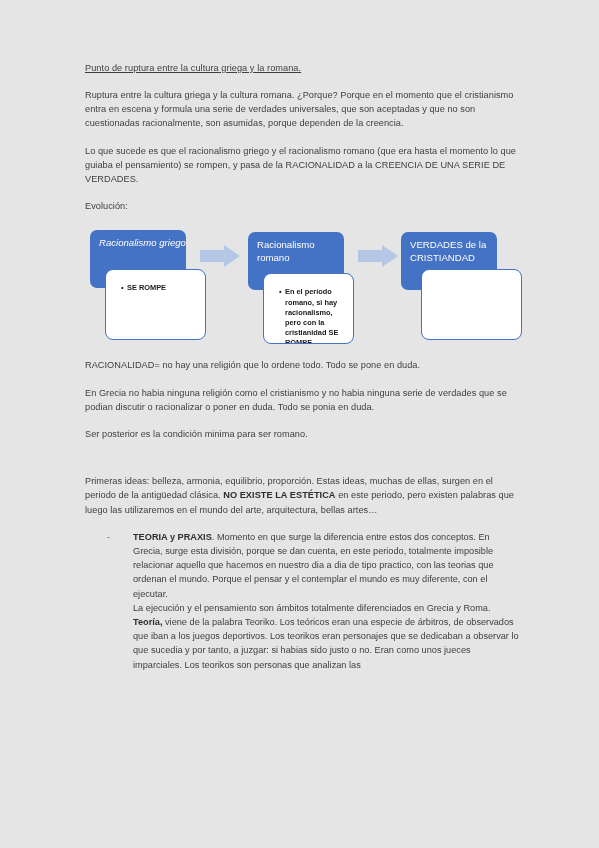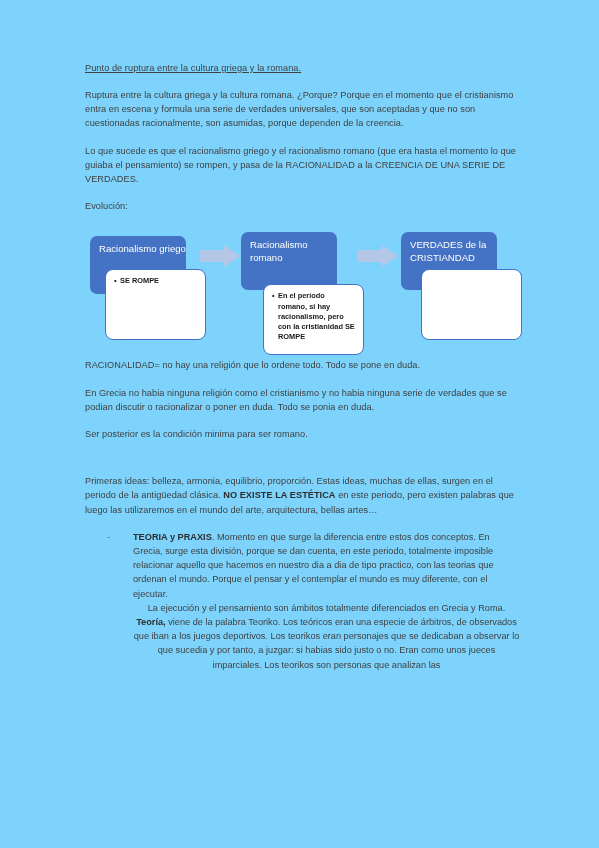--- a/index.html
+++ b/index.html
@@ -12,21 +12,21 @@
     width: 599px;
     height: 848px;
     position: relative;
     font-family: "Liberation Sans", sans-serif;
     color: #3a3a3a;
     overflow: hidden;
   }
   .page {
     position: absolute;
     inset: 0;
-    background: #7dd3fc;
+    background: #e5e5e5;
     padding: 0;
   }
   .content {
     position: absolute;
     left: 85px;
     top: 62px;
     width: 435px;
   }
 
   
@@ -85,21 +85,21 @@
     line-height: 10.1px;
     font-weight: bold;
     color: #1a1a1a;
     padding: 6px 7px 0 8px;
     margin: 0;
     list-style: none;
   }
   .node-body .bul li {
     position: relative;
     padding-left: 6px;
-    margin: 0;
+    margin: 7px;
   }
   .node-body .bul li:before {
     content: "\2022";
     position: absolute;
     left: 0;
     top: -0.5px;
   }
 
   .arrow {
     position: absolute;
@@ -123,55 +123,54 @@
   }
   .dash-list > li .dash {
     position: absolute;
     left: 22px;
     top: 0;
     color: #6f6f6f;
     font-size: 9.2px;
   }
   .sub-para {
     margin: 0;
-    text-align: center;
   }
 </style>
 </head>
 <body>
 
 <div class="page">
   <div class="content">
 
     <div class="doc-title">Punto de ruptura entre la cultura griega y la romana.</div>
 
     <p class="para">Ruptura entre la cultura griega y la cultura romana. ¿Porque? Porque en el momento que el cristianismo entra en escena y formula una serie de verdades universales, que son aceptadas y que no son cuestionadas racionalmente, son asumidas, porque dependen de la creencia.</p>
     <p class="para">Lo que sucede es que el racionalismo griego y el racionalismo romano (que era hasta el momento lo que guiaba el pensamiento) se rompen, y pasa de la RACIONALIDAD a la CREENCIA DE UNA SERIE DE VERDADES.</p>
     <p class="para">Evolución:</p>
 
     <div class="diagram">
 
       <div class="node">
-        <div class="node-head" style="left:5px; top:10px; width:96px; height:58px;">Racionalismo griego</div>
+        <div class="node-head" style="left:5px; top:4px; width:96px; height:58px;font-style:italic;">Racionalismo griego</div>
         <div class="node-body" style="left:20px; top:43px; width:101px; height:71px;">
           <ul class="bul">
             <li>SE ROMPE</li>
           </ul>
         </div>
       </div>
 
       <div class="arrow" style="left:115px; top:19px;">
         <svg width="40" height="22" viewBox="0 0 40 22" aria-hidden="true">
           <path d="M0 5 H24 V0 L40 11 L24 22 V17 H0 Z" fill="#B4C7E7"></path>
         </svg>
       </div>
 
       <div class="node">
-        <div class="node-head" style="left:156px; top:6px; width:96px; height:58px;">Racionalismo romano</div>
-        <div class="node-body" style="left:178px; top:58px; width:101px; height:71px;">
+        <div class="node-head" style="left:163px; top:6px; width:96px; height:58px;">Racionalismo romano</div>
+        <div class="node-body" style="left:178px; top:47px; width:91px; height:71px;">
           <ul class="bul">
             <li>En el período romano, si hay racionalismo, pero con la cristianidad SE ROMPE</li>
           </ul>
         </div>
       </div>
 
       <div class="arrow" style="left:273px; top:19px;">
         <svg width="40" height="22" viewBox="0 0 40 22" aria-hidden="true">
           <path d="M0 5 H24 V0 L40 11 L24 22 V17 H0 Z" fill="#B4C7E7"></path>
         </svg>

